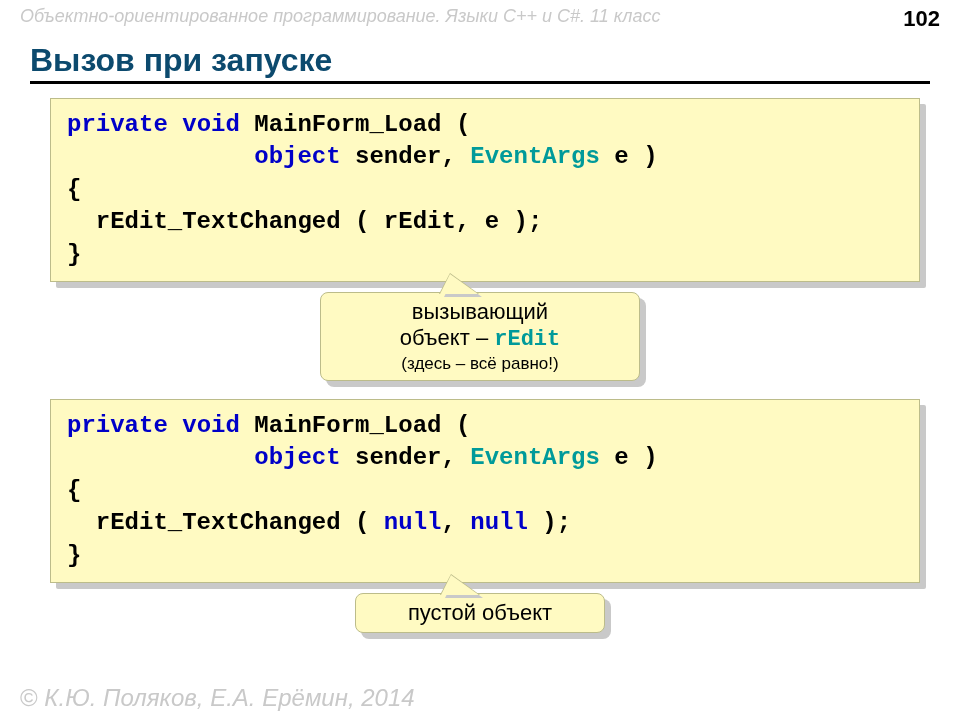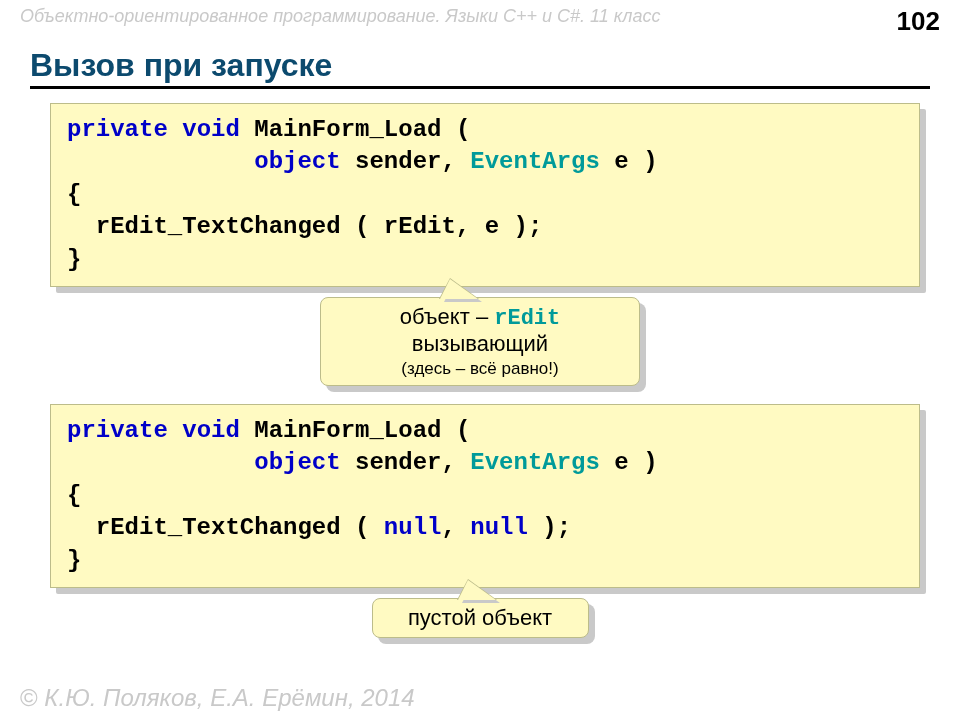--- a/index.html
+++ b/index.html
@@ -18,21 +18,21 @@
     justify-content: space-between;
     align-items: flex-start;
   }
   .header-title {
     color: #c9c9c9;
     font-size: 18px;
     font-style: italic;
   }
   .page-num {
     color: #000;
-    font-size: 26px;
+    font-size: 22px;
     font-weight: bold;
   }
   .main-title {
     margin: 6px 30px 2px 30px;
     font-size: 32px;
     font-weight: bold;
     color: #0c4a6e;
   }
   .title-rule {
     margin: 2px 30px 14px 30px;
@@ -61,21 +61,21 @@
     white-space: pre;
     color: #000;
   }
   .kw { color: #0000c8; }
   .typ { color: #009a9a; }
   .callout-wrap {
     position: relative;
     margin: 0 auto 18px auto;
     width: 320px;
   }
-  .callout-wrap.narrow { width: 217px; }
+  .callout-wrap.narrow { width: 250px; }
   .callout-shadow {
     position: absolute;
     top: 6px; left: 6px; right: -6px; bottom: -6px;
     background: #c9c9c9;
     border-radius: 8px;
   }
   .callout {
     position: relative;
     background: #fffac2;
     border: 1px solid #bcbc8a;
@@ -150,22 +150,22 @@
 <span>  rEdit_TextChanged ( rEdit, e );</span>
 <span>}</span></div>
 </div>
 
 <div class="callout-wrap">
   <div class="callout-shadow"></div>
   <div class="triangle-shadow"></div>
   <div class="triangle-border"></div>
   <div class="triangle"></div>
   <div class="callout">
+    <div>вызывающий</div>
     <div><span>объект – </span><span class="mono">rEdit</span></div>
-    <div>вызывающий</div>
     <span class="small">(здесь – всё равно!)</span>
   </div>
 </div>
 
 <div class="code-wrap second-code">
   <div class="code-shadow"></div>
   <div class="code-block"><span class="kw">private</span><span> </span><span class="kw">void</span><span> MainForm_Load (</span>
 <span>             </span><span class="kw">object</span><span> </span><span>sender</span><span>, </span><span class="typ">EventArgs</span><span> e )</span>
 <span>{</span>
 <span>  rEdit_TextChanged ( </span><span class="kw">null</span><span>, </span><span class="kw">null</span><span> );</span>

